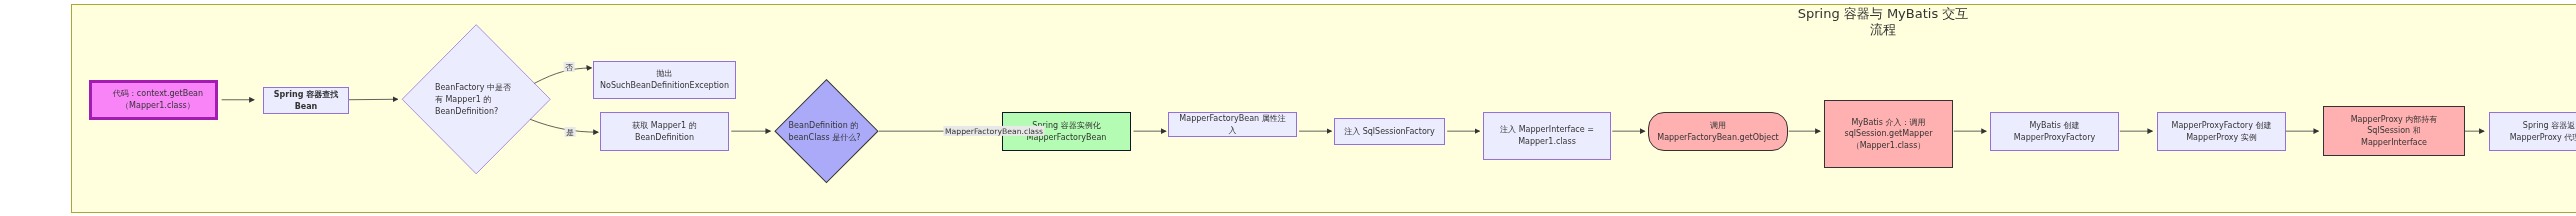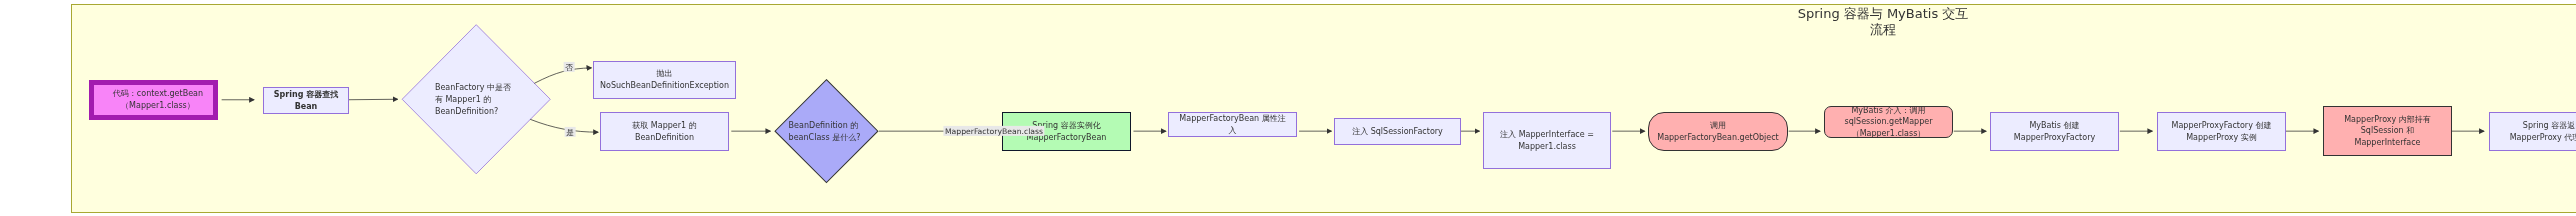--- a/index.html
+++ b/index.html
@@ -42,21 +42,21 @@
     justify-content: center;
     text-align: center;
     background: #ececff;
     border: 0.5px solid #9370db;
     font-size: 8px;
     line-height: 1.45;
     white-space: pre-line;
     color: #333333;
     padding: 1px 3.1px;
   }
-  .node.magenta { background: #f884f8; border: 5px solid #a21caf; padding-left: 12px; }
+  .node.magenta { background: #f884f8; border: 3px solid #a21caf; padding-left: 12px; }
   .node.green   { background: #b4fbb4; border: 1px solid #0f172a; }
   .node.pink    { background: #ffb0b0; border: 1px solid #333333; }
   .diamond-text {
     position: absolute;
     box-sizing: border-box;
     display: flex;
     align-items: center;
     justify-content: center;
     text-align: left;
     font-size: 8px;
@@ -140,39 +140,39 @@
 
   <div class="diamond-text" style="left:769px; top:111px; width:111px; height:41px;">BeanDefinition 的
 beanClass 是什么?</div>
 
   <div class="node green" style="left:1002px; top:112px; width:129px; height:39px;">Spring 容器实例化
 MapperFactoryBean</div>
 
   <div class="node" style="left:1168px; top:112px; width:129px; height:25px;">MapperFactoryBean 属性注
 入</div>
 
-  <div class="node" style="left:1334px; top:118px; width:127px; height:27px;">注入 SqlSessionFactory</div>
+  <div class="node" style="left:1334px; top:118px; width:111px; height:27px;">注入 SqlSessionFactory</div>
 
-  <div class="node" style="left:1483px; top:112px; width:128px; height:57px;">注入 MapperInterface =
+  <div class="node" style="left:1483px; top:112px; width:128px; height:48px;">注入 MapperInterface =
 Mapper1.class</div>
 
   <div class="node pink" style="left:1648px; top:112px; width:140px; height:39px;border-radius:16px;">调用
 MapperFactoryBean.getObject</div>
 
-  <div class="node pink" style="left:1824px; top:106px; width:129px; height:32px;border-radius:7px;">MyBatis 介入：调用
+  <div class="node pink" style="left:1824px; top:100px; width:129px; height:68px;">MyBatis 介入：调用
 sqlSession.getMapper
 （Mapper1.class）</div>
 
   <div class="node" style="left:1990px; top:112px; width:129px; height:39px;">MyBatis 创建
 MapperProxyFactory</div>
 
   <div class="node" style="left:2157px; top:112px; width:129px; height:39px;">MapperProxyFactory 创建
 MapperProxy 实例</div>
 
-  <div class="node pink" style="left:2323px; top:106px; width:129px; height:50px;">MapperProxy 内部持有
+  <div class="node pink" style="left:2323px; top:106px; width:142px; height:50px;">MapperProxy 内部持有
 SqlSession 和
 MapperInterface</div>
 
   <div class="node" style="left:2489px; top:112px; width:128px; height:39px;">Spring 容器返回
 MapperProxy 代理对象</div>
 
   <div class="edge-label" style="left:569px; top:67px;">否</div>
   <div class="edge-label" style="left:570px; top:132px;">是</div>
   <div class="edge-label" style="left:994px; top:131px;">MapperFactoryBean.class</div>
 

